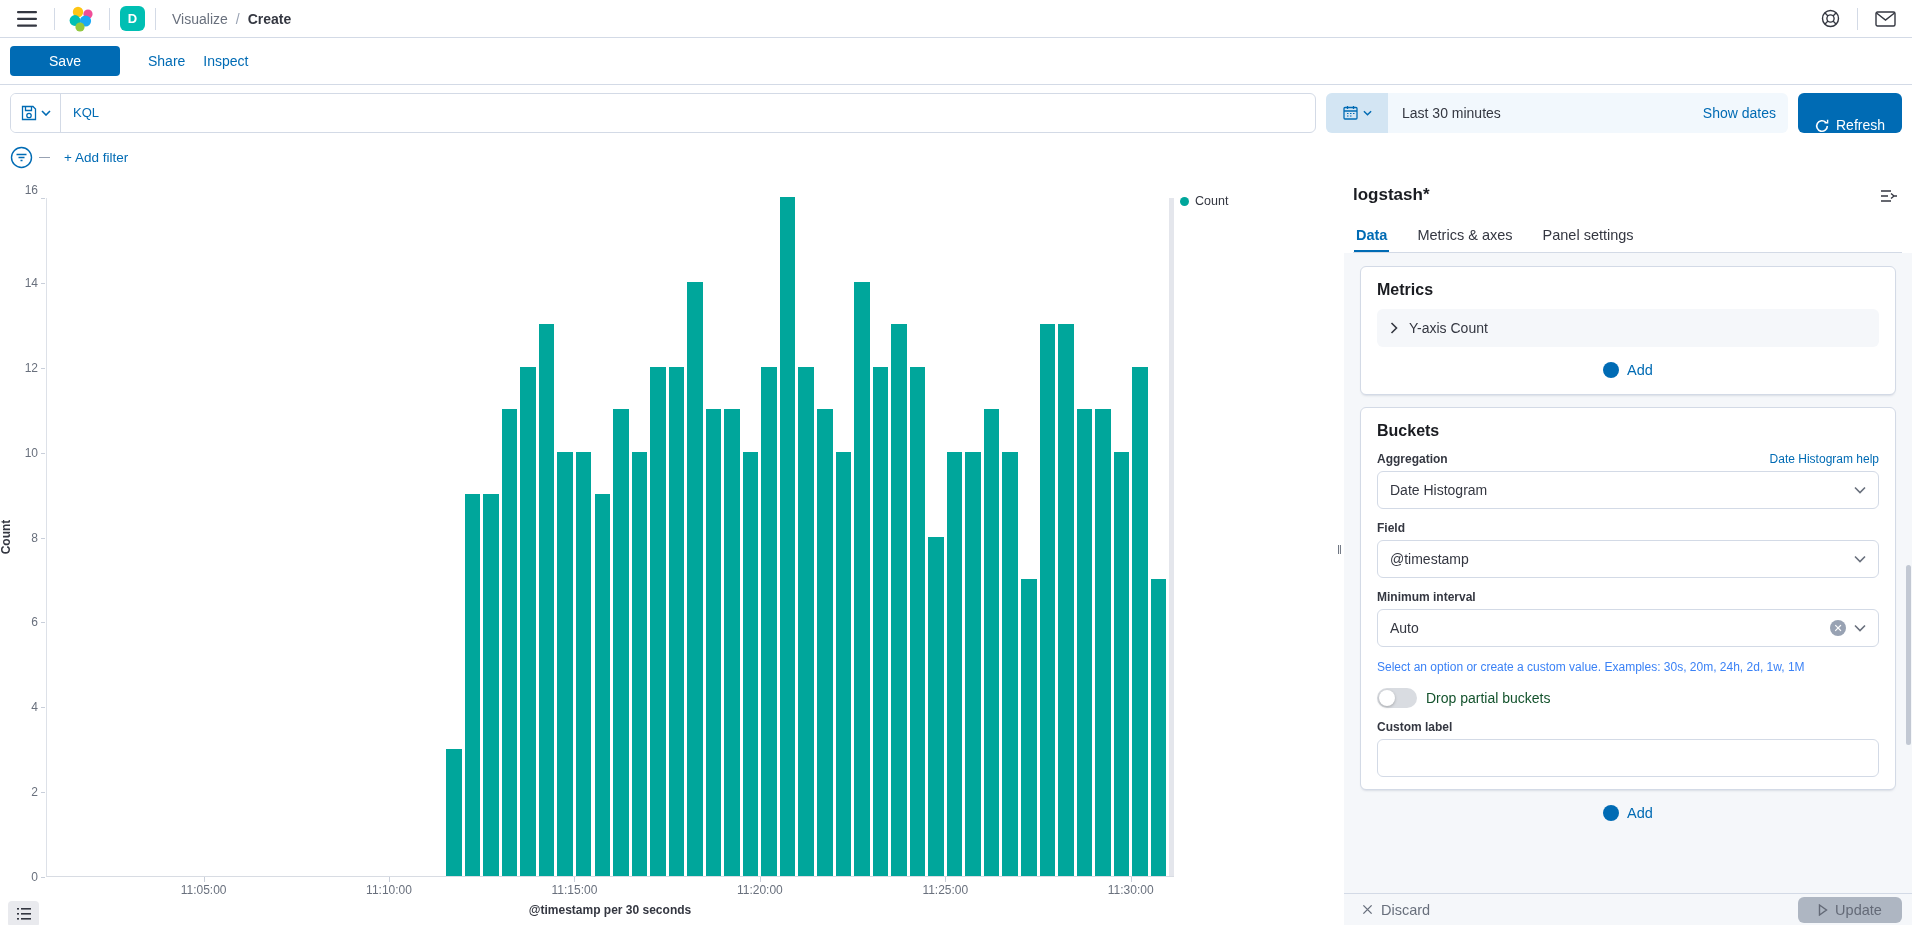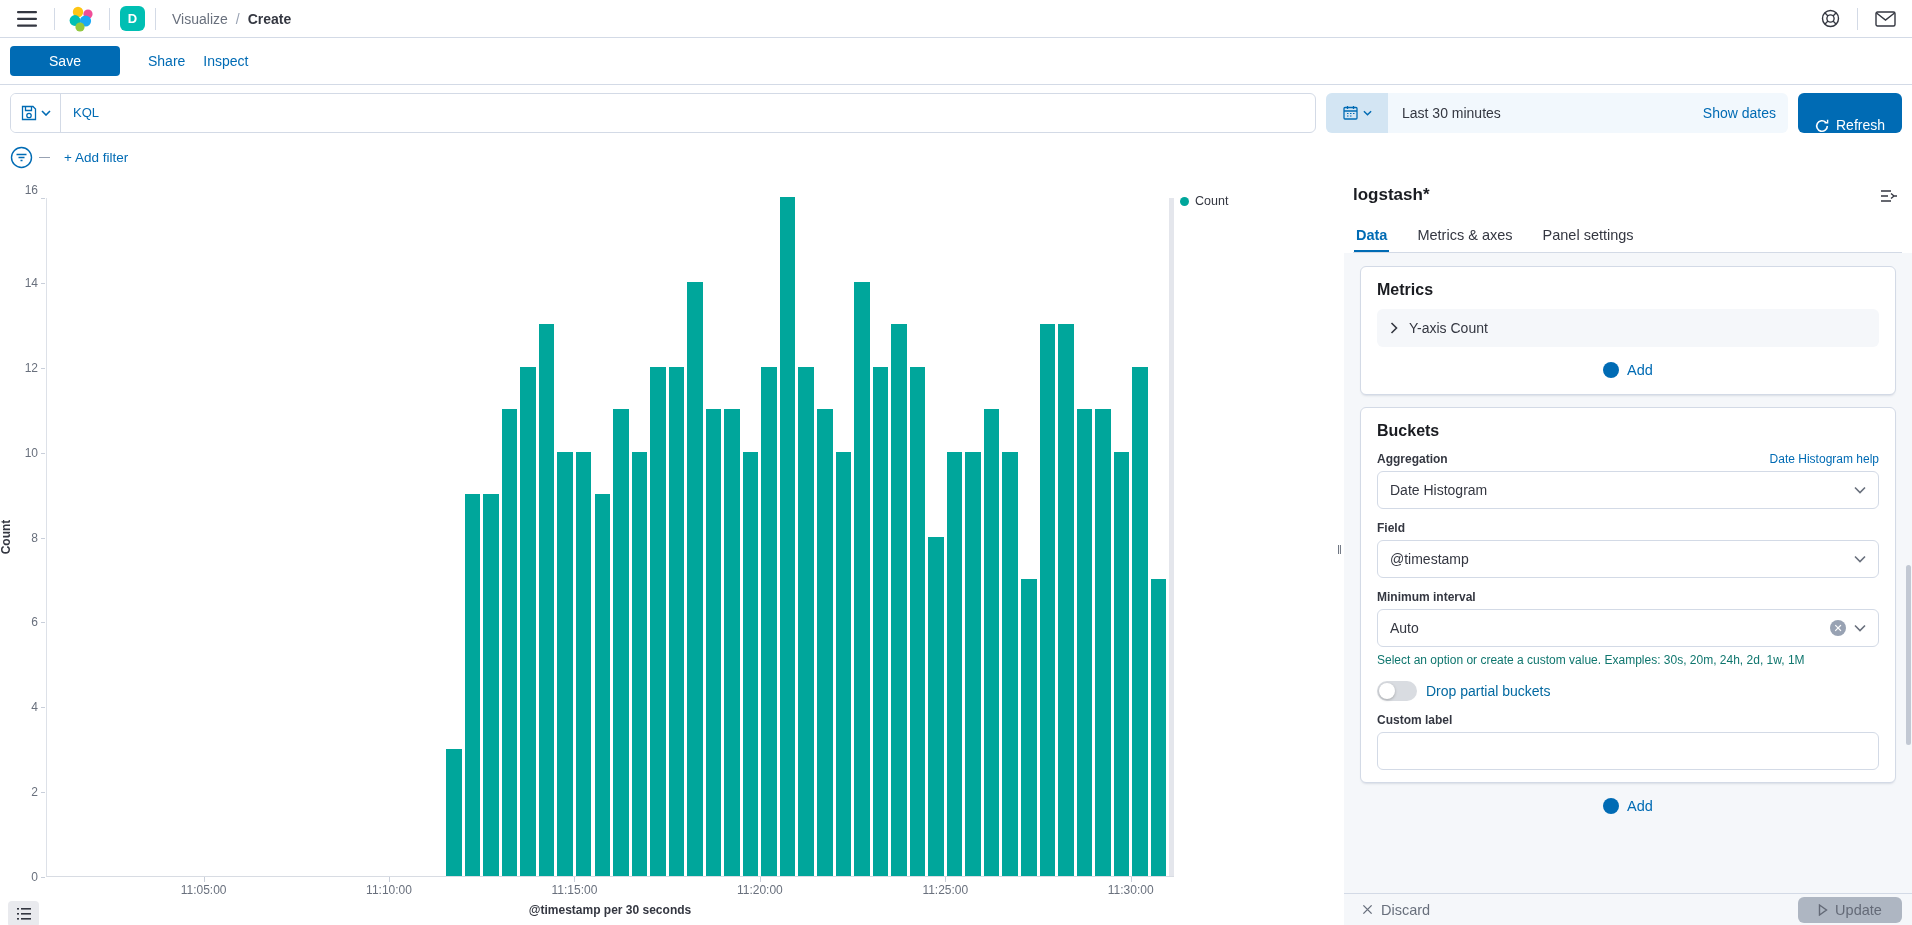--- a/index.html
+++ b/index.html
@@ -96,26 +96,26 @@
     background:none; border:none; width:100%; cursor:pointer; }
   .add-row span { color:#006BB4; font-size:14.5px; }
   .plus-circle { width:16px; height:16px; border-radius:50%; background:#006BB4; color:#fff; font-size:13px;
     line-height:15px; text-align:center; font-weight:700; }
   .field-label { display:flex; justify-content:space-between; align-items:baseline; margin-top:12px; }
   .field-label label { font-size:12px; font-weight:600; color:#343741; }
   .field-label a { font-size:12px; color:#006BB4; text-decoration:none; cursor:pointer; }
   .select { margin-top:5px; height:38px; border:1px solid #D3DAE6; border-radius:6px; background:#fff;
     display:flex; align-items:center; padding:0 12px; font-size:14px; color:#343741; cursor:pointer; gap:8px; }
   .select .val { flex:1; }
-  .help-text { margin-top:6px; font-size:12px; color:#0f766e; }
+  .help-text { margin-top:13px; font-size:12px; color:#3b82f6; }
   .toggle-row { margin-top:14px; display:flex; align-items:center; gap:9px; }
   .switch { width:40px; height:20px; border-radius:10px; background:#D9DCE1; position:relative; border:none; cursor:pointer; }
   .switch .knob { position:absolute; left:2px; top:2px; width:16px; height:16px; border-radius:50%; background:#fff;
     box-shadow:0 1px 3px rgba(0,0,0,.25); }
-  .toggle-label { font-size:14px; color:#0369a1; }
+  .toggle-label { font-size:14px; color:#14532d; }
   .text-input { margin-top:5px; height:38px; width:100%; border:1px solid #D3DAE6; border-radius:6px;
     background:#fff; font-size:14px; padding:0 12px; font-family:inherit; color:#343741; }
   .advanced { margin:14px -16px -12px; height:42px; background:#F5F7FA; border-radius:0 0 6px 6px;
     display:flex; align-items:center; gap:10px; padding:0 16px; font-size:14.5px; color:#343741; cursor:pointer; }
   .clear-circle { width:16px; height:16px; border-radius:50%; background:#98A2B3; color:#fff; font-size:11px;
     line-height:16px; text-align:center; }
   .side-footer { position:absolute; bottom:0; left:0; right:0; height:32px; background:#F5F7FA;
     border-top:1px solid #D3DAE6; display:flex; align-items:center; padding:0 10px 0 18px; }
   .discard { display:flex; align-items:center; gap:8px; color:#69707D; font-size:14.5px; background:none; border:none; cursor:pointer; }
   .update-btn { margin-left:auto; width:104px; height:26px; border-radius:6px; border:none; background:#AEB6C2;

